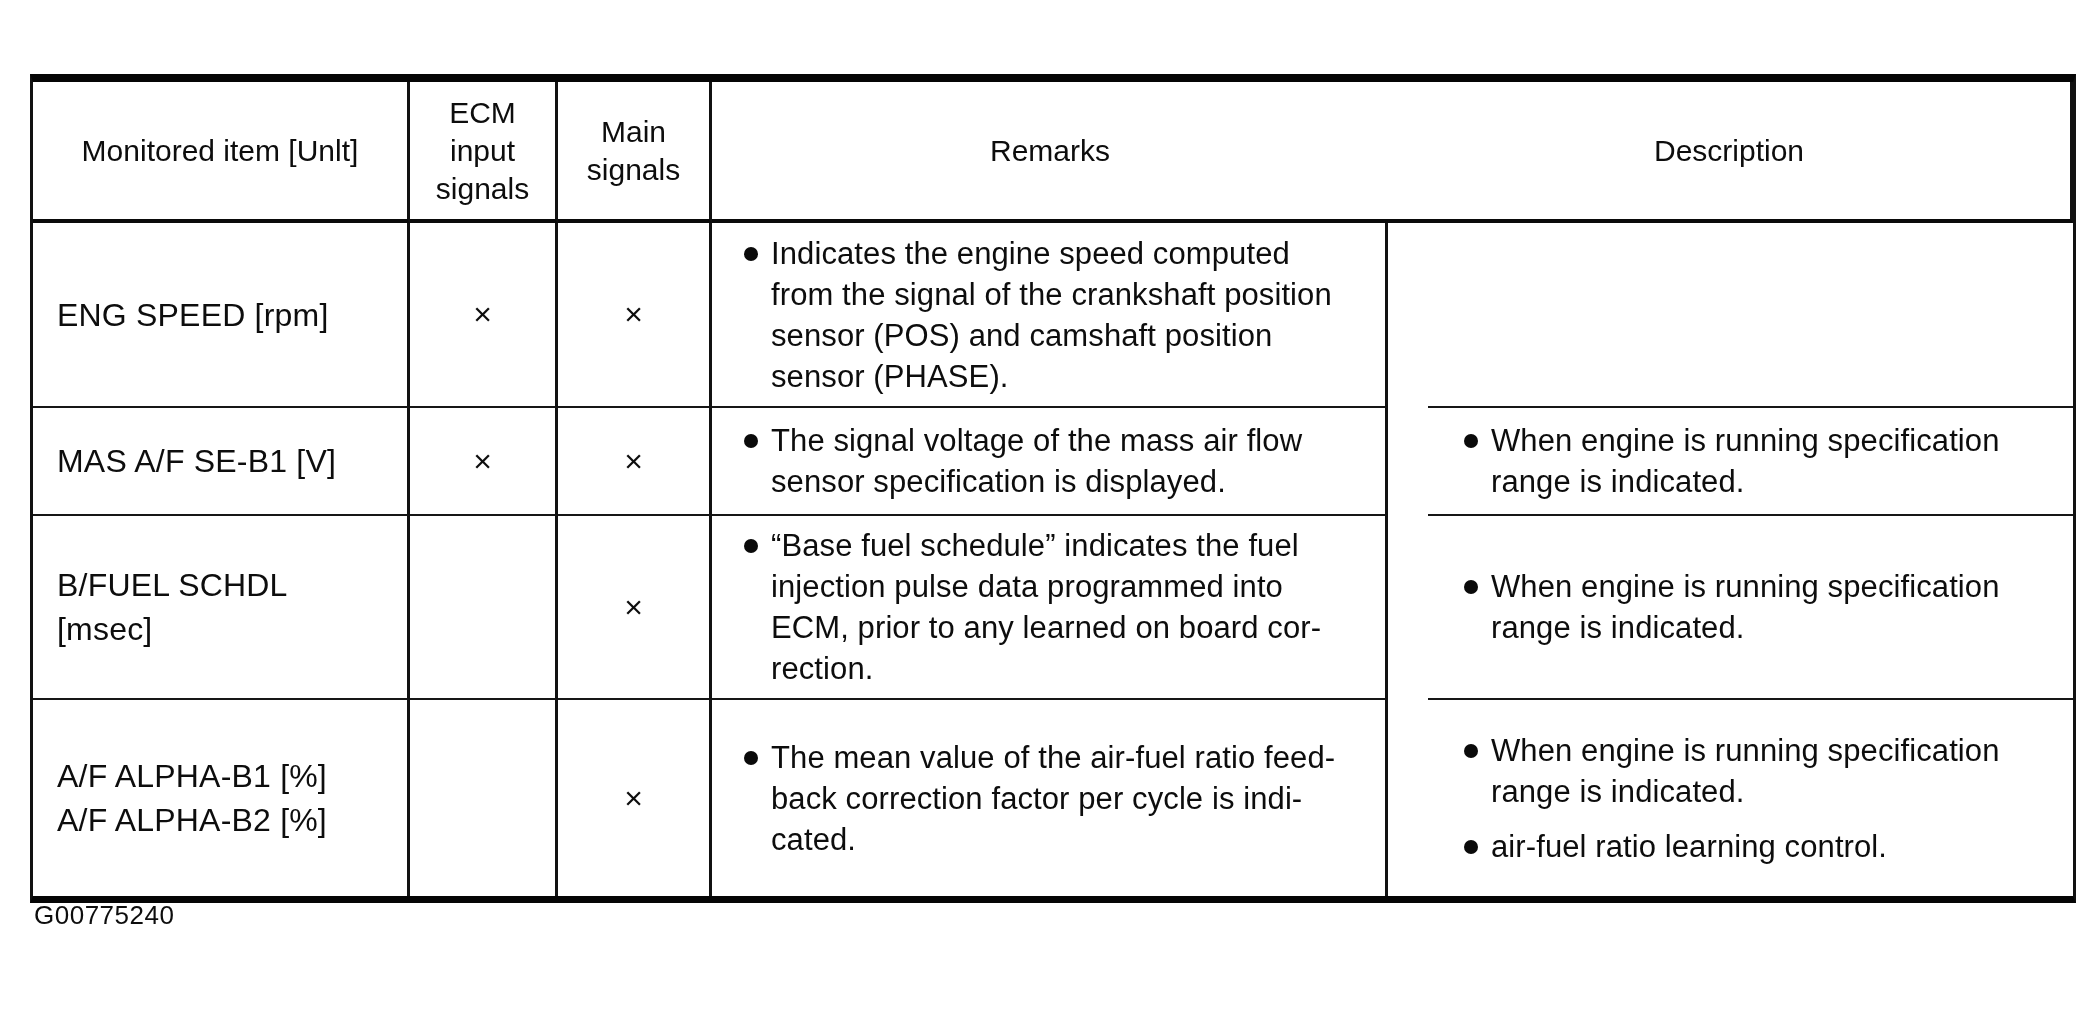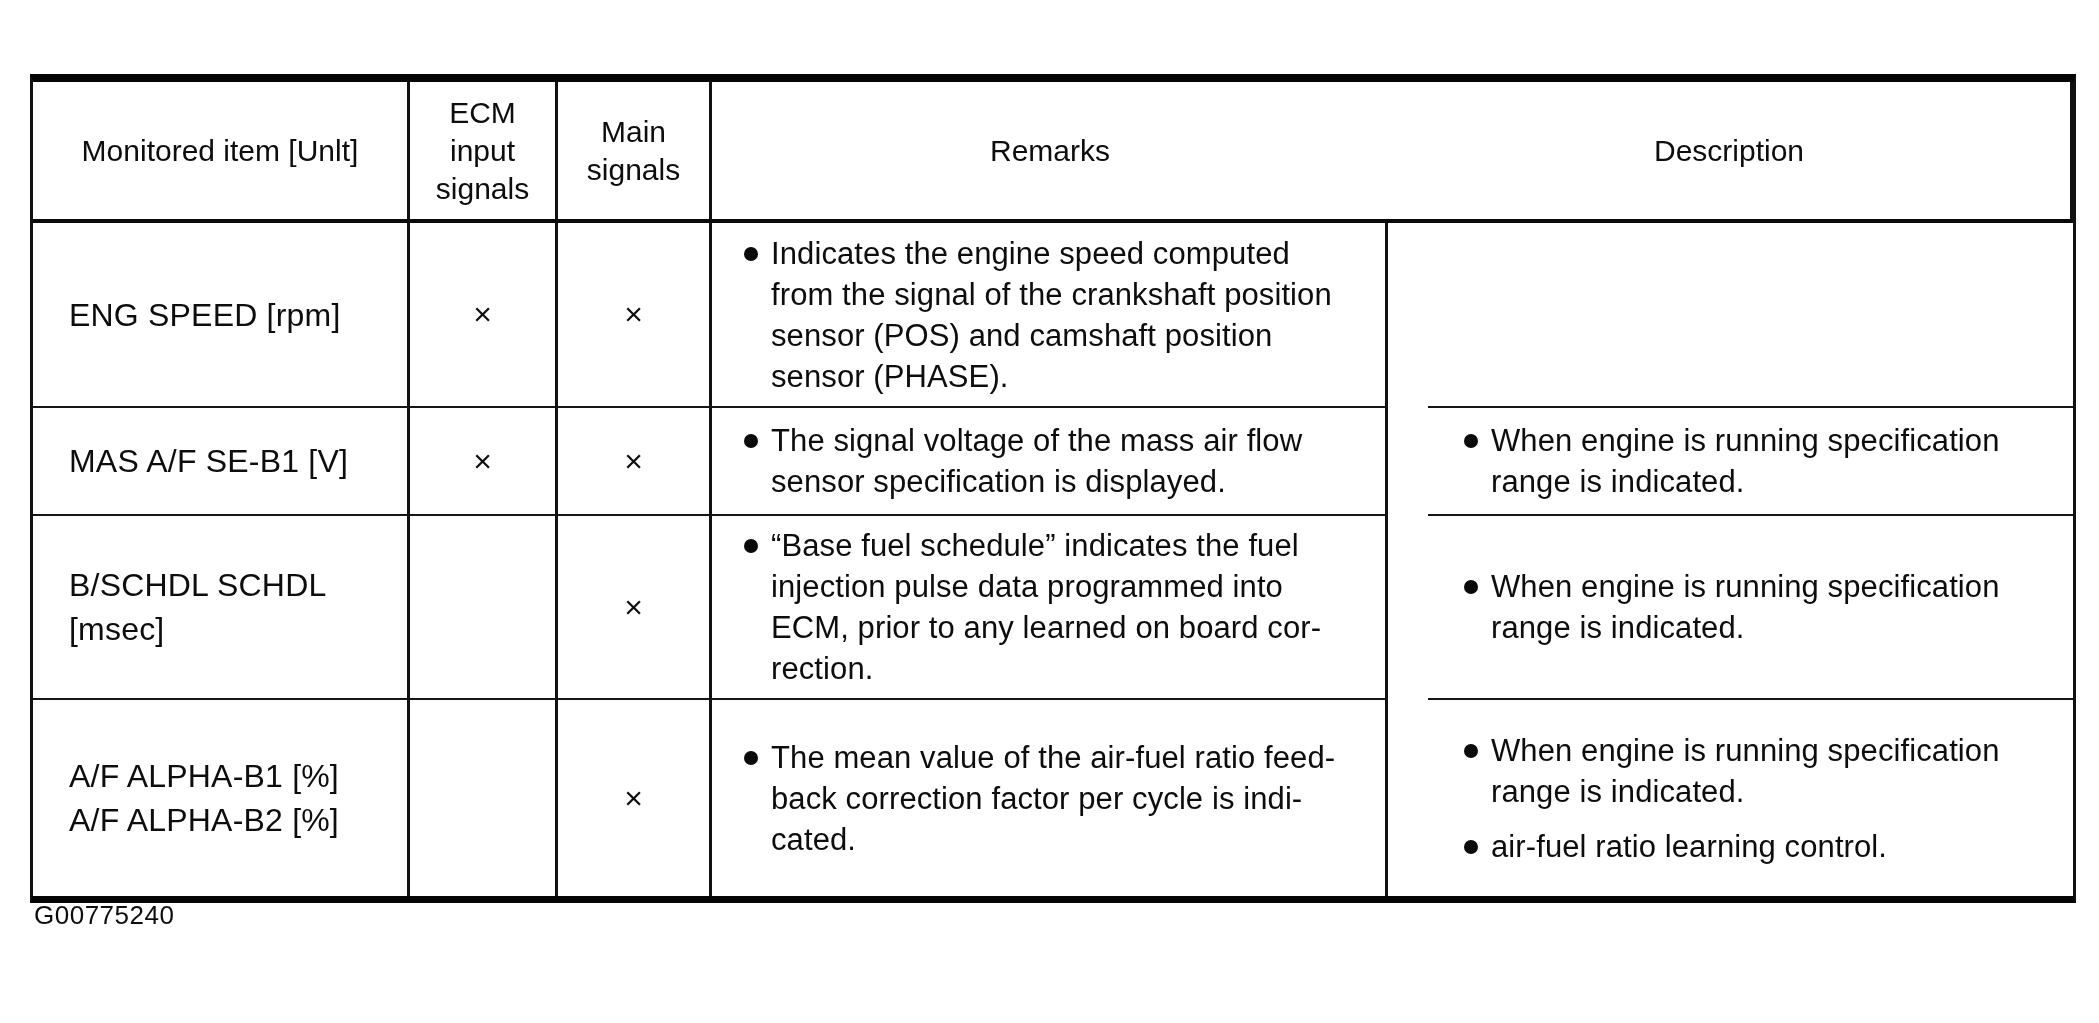--- a/index.html
+++ b/index.html
@@ -36,21 +36,21 @@
   
   .hcell{
     display:flex;flex-direction:column;
     align-items:center;justify-content:center;
     text-align:center;
     font-size:30px;line-height:38px;
   }
   
   .c-item{
     display:flex;flex-direction:column;justify-content:center;
-    padding-left:36px;
+    padding-left:24px;
     font-size:32px;line-height:44px;
     letter-spacing:.2px;
   }
   
   .c-sig{
     display:flex;align-items:center;justify-content:center;
     font-size:32px;
   }
   
   .c-text{
@@ -140,21 +140,21 @@
       <div class="bullet">
         <span class="dot"></span>
         <div class="blines">
           <div>When engine is running specification</div>
           <div>range is indicated.</div>
         </div>
       </div>
     </div>
 
     <div class="cell c-item">
-      <div>B/SCHDL SCHDL</div>
+      <div>B/FUEL SCHDL</div>
       <div>[msec]</div>
     </div>
     <div class="cell c-sig">
       <span></span>
     </div>
     <div class="cell c-sig">
       <span>×</span>
     </div>
     <div class="cell c-text">
       <div class="bullet">

